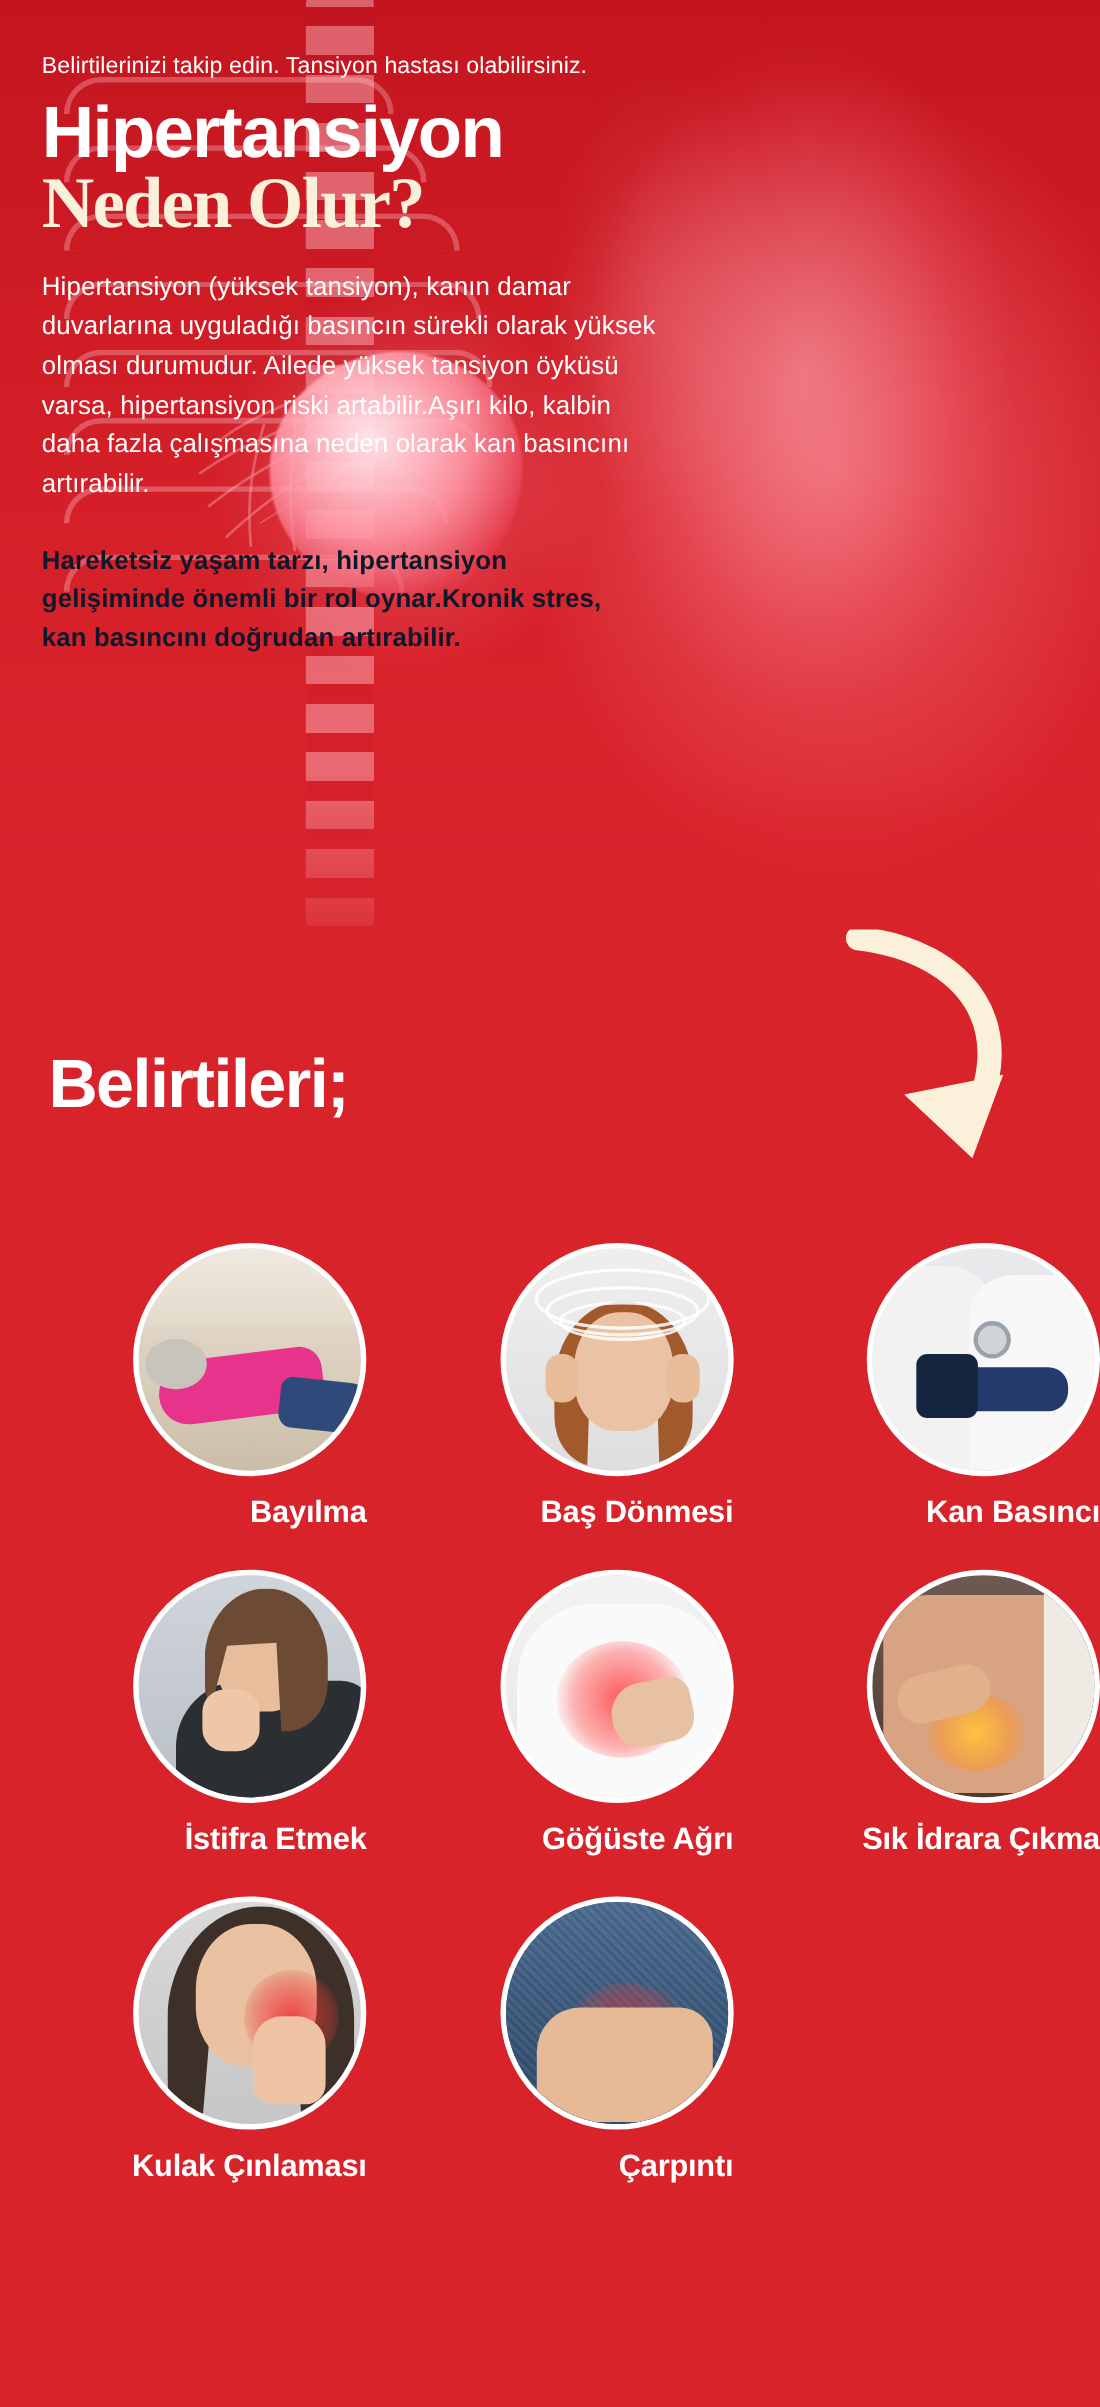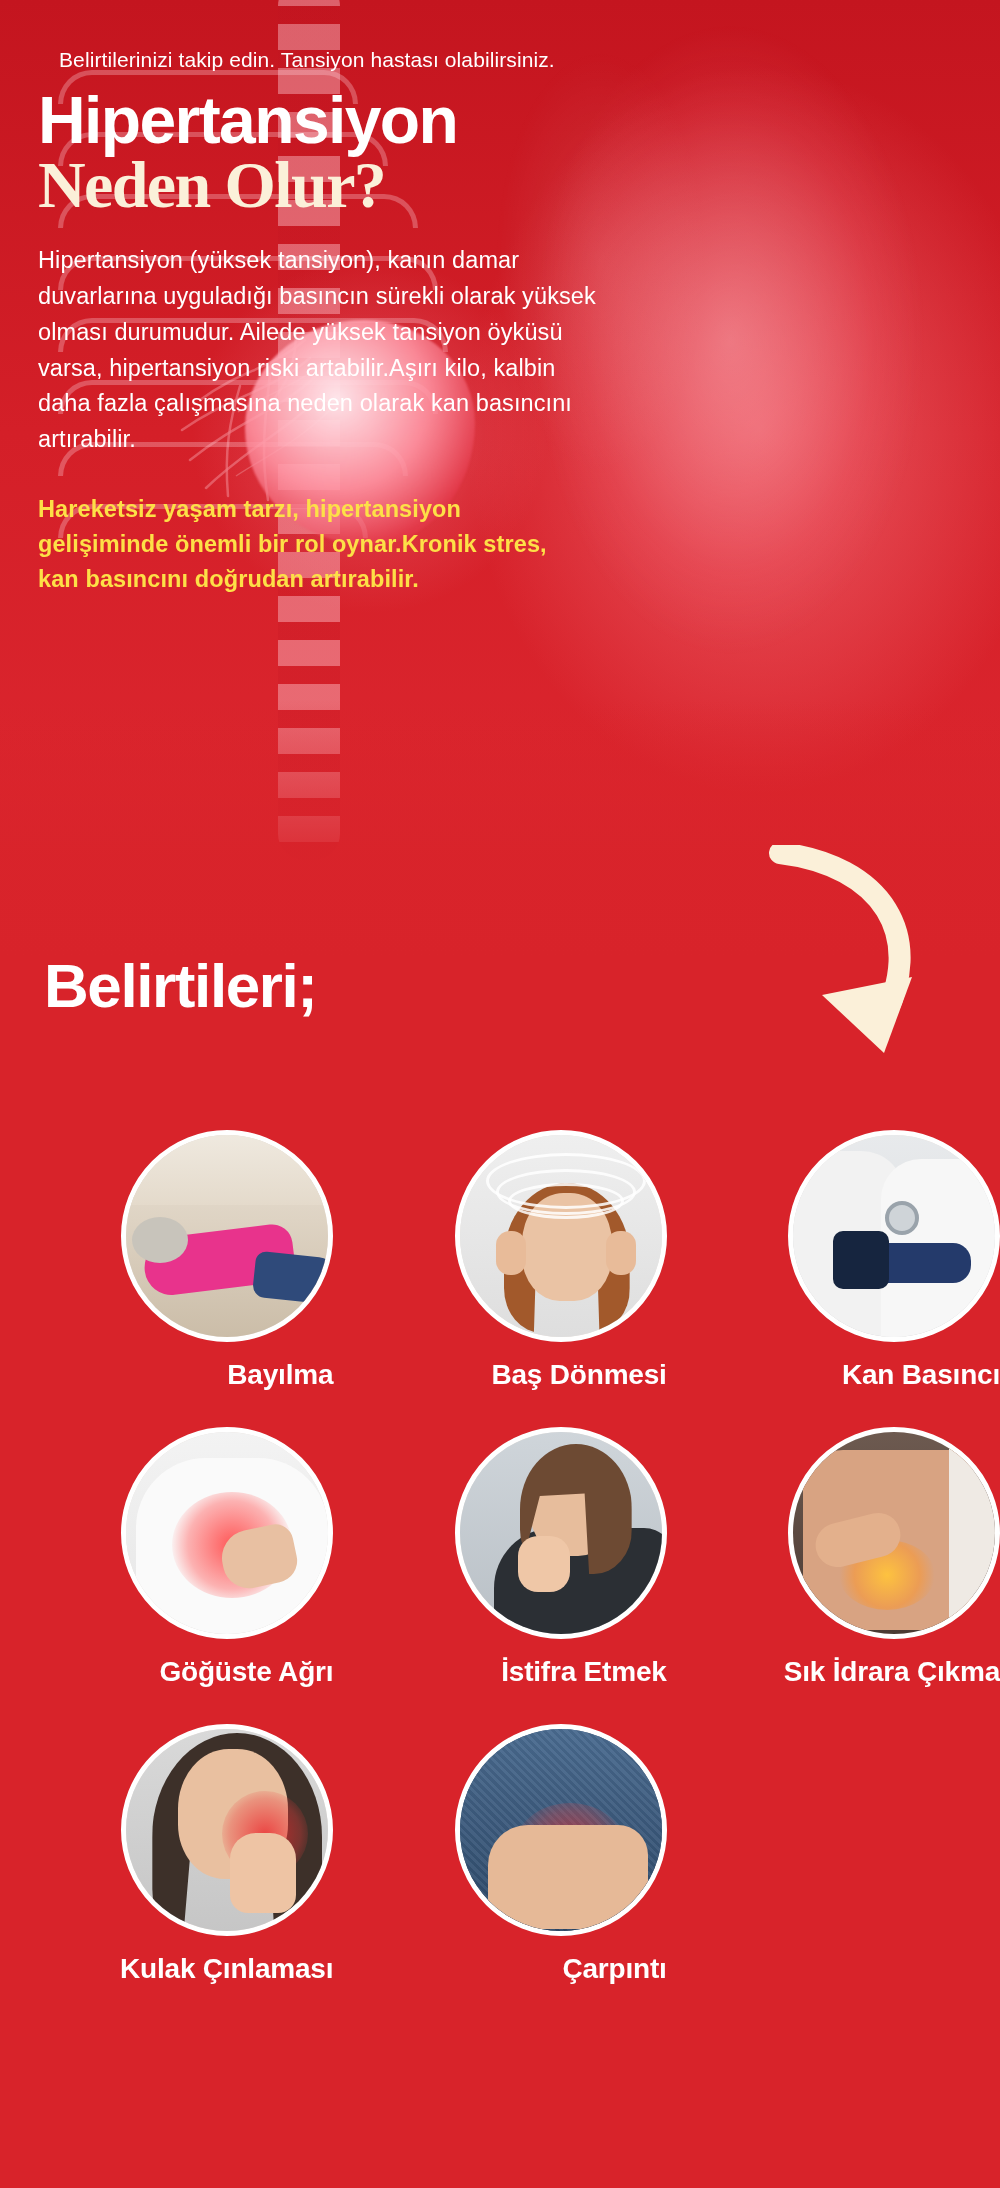--- a/index.html
+++ b/index.html
@@ -113,21 +113,20 @@
     top: 48px; left: 38px;
     width: 560px;
     z-index: 5;
   }
 
   .kicker {
     color: #ffffff;
     font-size: 21px;
     letter-spacing: 0.1px;
     margin-bottom: 16px;
-    margin-left: 21px;
   }
 
   .title {
     color: #ffffff;
     font-size: 66px;
     font-weight: bold;
     line-height: 0.98;
     letter-spacing: -1.6px;
   }
   .title .line2 { color: #fbf0d9; display: block; font-family: Liberation Serif, serif; }
@@ -135,21 +134,21 @@
   .body-text {
     margin-top: 26px;
     color: #ffffff;
     font-size: 23.5px;
     line-height: 1.52;
     letter-spacing: 0.1px;
   }
 
   .body-bold {
     margin-top: 34px;
-    color: #fde047;
+    color: #0f172a;
     font-size: 23.5px;
     font-weight: bold;
     line-height: 1.5;
     letter-spacing: 0.1px;
     width: 520px;
   }
 
   .symptoms-title {
     position: absolute;
     top: 950px; left: 44px;
@@ -490,43 +489,43 @@
           <div class="arm"></div>
             <div class="cuff"></div>
             <div class="scope"></div>
         </div>
       </div>
       <div class="cap">Kan Basıncı</div>
     </div>
 
     <div class="cell">
       <div class="thumb">
-        <div class="sc sc5">
-            <div class="shirt"></div>
-            <div class="glow"></div>
-            <div class="hnd"></div>
-          </div>
-      </div>
-      <div class="cap">Göğüste Ağrı</div>
-    </div>
-
-    <div class="cell">
-      <div class="thumb">
         <div class="sc sc6">
           <div class="body6"></div>
             <div class="head6"></div>
             <div class="hair6"></div>
             <div class="hnd6"></div>
         </div>
       </div>
       <div class="cap">İstifra Etmek</div>
     </div>
 
     <div class="cell">
       <div class="thumb">
+        <div class="sc sc5">
+            <div class="shirt"></div>
+            <div class="glow"></div>
+            <div class="hnd"></div>
+          </div>
+      </div>
+      <div class="cap">Göğüste Ağrı</div>
+    </div>
+
+    <div class="cell">
+      <div class="thumb">
         <div class="sc sc7">
           <div class="skin"></div>
             <div class="white7"></div>
             <div class="glow7"></div>
             <div class="hand7"></div>
         </div>
       </div>
       <div class="cap">Sık İdrara Çıkma</div>
     </div>
 

